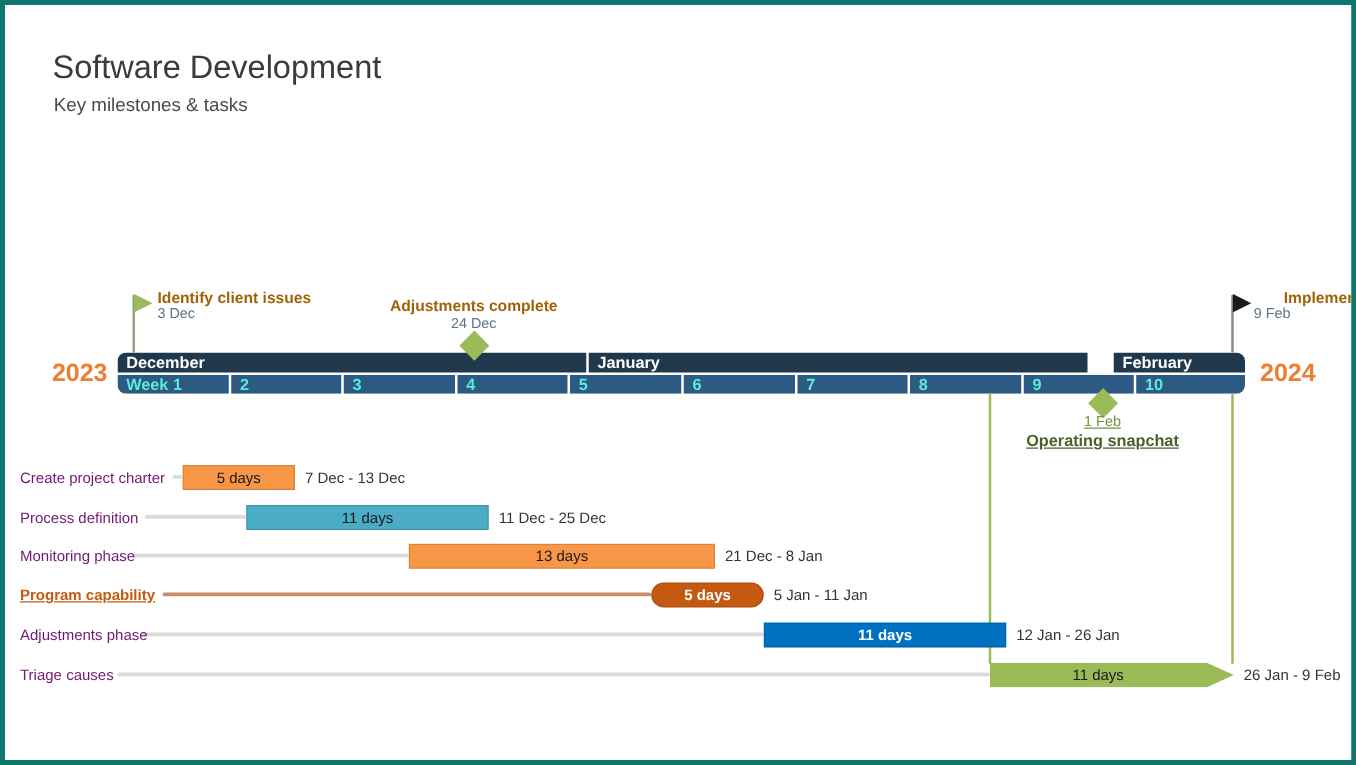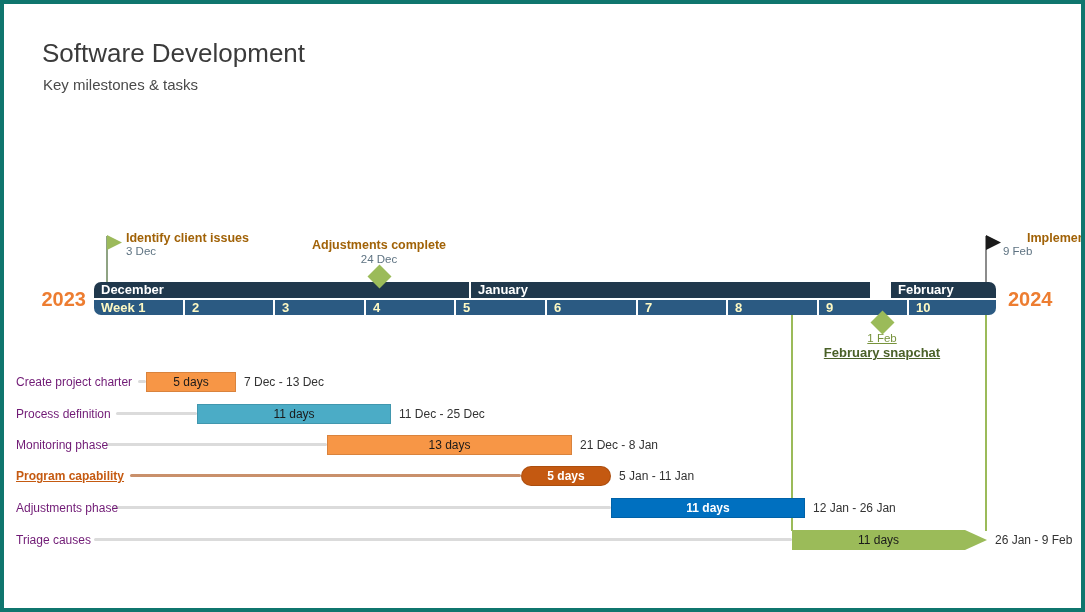--- a/index.html
+++ b/index.html
@@ -16,21 +16,21 @@
   
   .year { top:284px; font-size:20px; font-weight:bold; color:#ED7D31; }
   .year-left { left:24px; width:58px; text-align:right; }
   .year-right { left:1004px; }
   
   #timeline { position:absolute; left:90px; top:278px; width:902px; height:33px;
               border-radius:7px; overflow:hidden; }
   .tl-month { position:absolute; top:0; height:16px; background:#20384C;
               color:#fff; font-size:13px; font-weight:600; line-height:16px; padding-left:7px; }
   .tl-week  { position:absolute; top:18px; height:15px; background:#2B5A82;
-              color:#fef9c3; font-size:13px; font-weight:600; line-height:15px; padding-left:7px; }
+              color:#5eead4; font-size:13px; font-weight:600; line-height:15px; padding-left:7px; }
   
   .guide { position:absolute; width:2px; z-index:1; }
   
   .task-label { height:20px; line-height:20px; font-size:12px; color:#701a75; z-index:3; }
   .task-label.orange-link { color:#C55A11; font-weight:bold; text-decoration:underline; }
   .connector { height:3px; border-radius:2px; z-index:2; }
   .bar { height:20px; display:flex; align-items:center; justify-content:center;
          z-index:3; box-shadow: inset 0 0 0 1px rgba(0,0,0,0.12); }
   .bar.pill { border-radius:10px; }
   .bar.arrow { clip-path: polygon(0 0, calc(100% - 22px) 0, 100% 50%, calc(100% - 22px) 100%, 0 100%);
@@ -117,20 +117,20 @@
     </div>
   <div id="milestones">
       <div class="pole" style="left: 102px; top: 232px; height: 46px; background: rgb(143, 163, 131);"></div>
       <div class="flag" style="left: 103px; top: 231px; background: rgb(156, 186, 91);"></div>
       <div class="abs ms-label" style="left: 122px; top: 227px;">Identify client issues</div>
       <div class="abs ms-date" style="left: 122px; top: 241px;">3 Dec</div>
       <div class="diamond" style="left: 366.5px; top: 263.5px; background: rgb(155, 187, 89);"></div>
       <div class="abs ms-label centered" style="left: 375px; top: 234px;">Adjustments complete</div>
       <div class="abs ms-date centered" style="left: 375px; top: 249px;">24 Dec</div>
       <div class="diamond" style="left: 869.5px; top: 309.5px; background: rgb(155, 187, 89);"></div>
-      <div class="abs ms-label centered green-link" style="left: 878px; top: 341px;">February snapchat</div>
+      <div class="abs ms-label centered green-link" style="left: 878px; top: 341px;">Operating snapchat</div>
       <div class="abs ms-date centered green-date" style="left: 878px; top: 328px; text-decoration: underline;">1 Feb</div>
       <div class="pole" style="left: 981px; top: 232px; height: 46px; background: rgb(140, 140, 140);"></div>
       <div class="flag" style="left: 982px; top: 231px; background: rgb(26, 26, 26);"></div>
       <div class="abs ms-label" style="left: 999px; top: 227px; padding-left: 24px;">Implement</div>
       <div class="abs ms-date" style="left: 999px; top: 241px;">9 Feb</div>
     </div>
 </div>
 
 </body></html>

